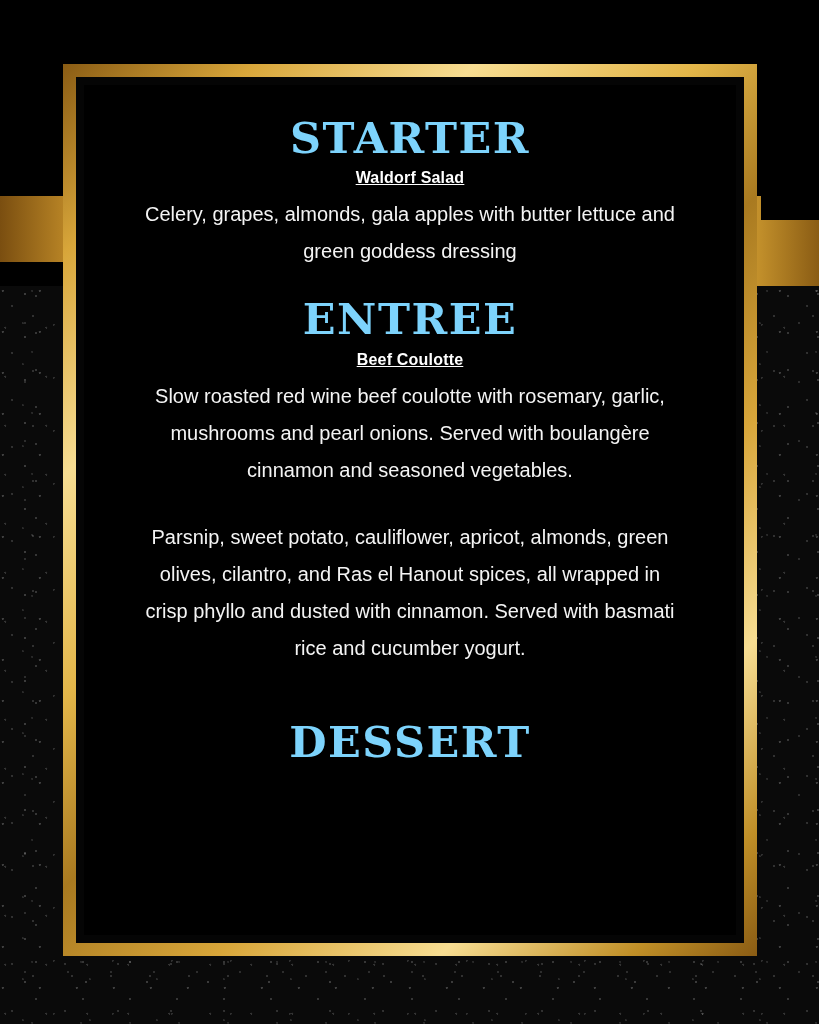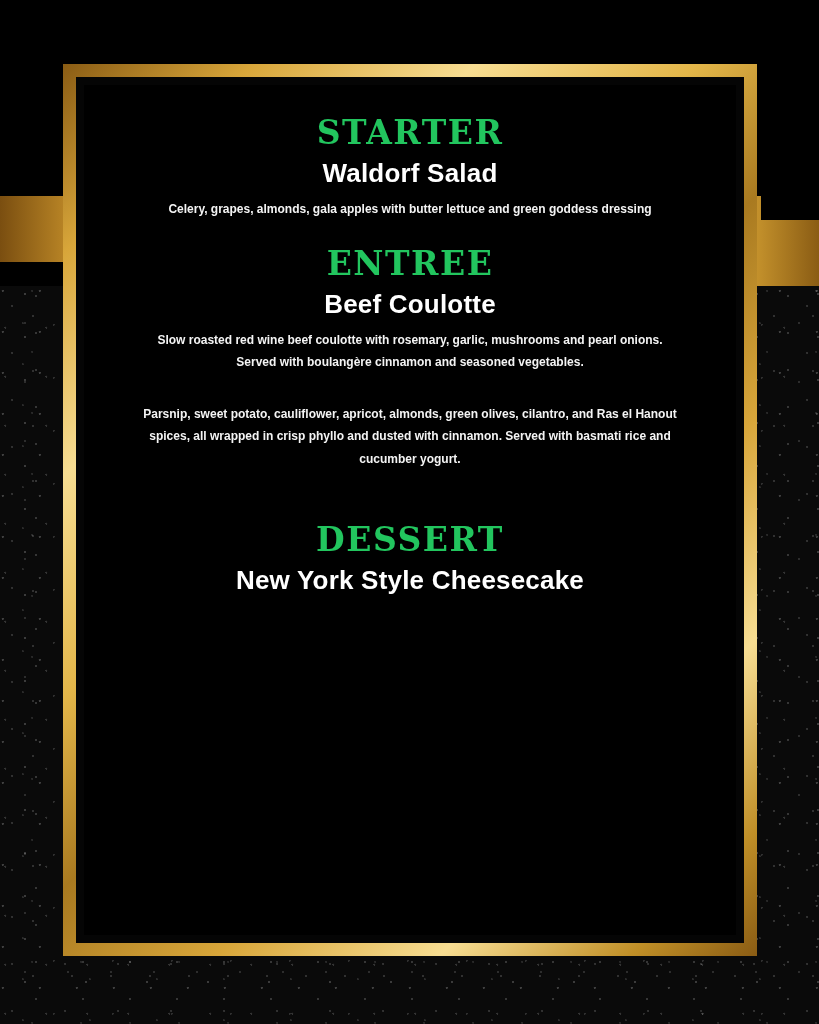--- a/index.html
+++ b/index.html
@@ -103,45 +103,46 @@
     padding: 30px 40px 0 40px;
     box-sizing: border-box;
     text-align: center;
   }
 
   .course { margin: 0 0 0 0; }
 
   .course-title {
     font-family: "DejaVu Serif", serif;
     font-weight: 700;
-    font-size: 33px;
+    font-size: 43px;
     letter-spacing: 1.5px;
-    color: #22c55e;
+    color: #7dd3fc;
     line-height: 1.1;
     margin: 0 0 6px 0;
     text-transform: uppercase;
   }
 
   .dish { margin-top: 0; }
   .dish + .dish { margin-top: 30px; }
 
   .dish-name {
     font-family: "Liberation Sans", sans-serif;
     font-weight: 700;
-    font-size: 26px;
+    font-size: 16px;
     color: #ffffff;
     line-height: 1.25;
     margin: 0 0 5px 0;
     letter-spacing: 0.2px;
+    text-decoration: underline;
   }
 
   .dish-desc {
     font-family: "Liberation Sans", sans-serif;
-    font-weight: 700;
-    font-size: 12px;
+    font-weight: 400;
+    font-size: 20px;
     color: #f4f4f4;
     line-height: 1.85;
     margin: 8px auto;
     max-width: 540px;
   }
 
   .spacer-entree { height: 18px; }
   .spacer-dessert { height: 44px; }
 </style>
 </head>
@@ -180,21 +181,20 @@
           <div class="dish">
             <p class="dish-desc">Parsnip, sweet potato, cauliflower, apricot, almonds, green olives, cilantro, and Ras el Hanout spices, all wrapped in crisp phyllo and dusted with cinnamon. Served with basmati rice and  cucumber yogurt.</p>
           </div>
         </section>
 
         <div class="spacer-dessert"></div>
 
         <section class="course">
           <h2 class="course-title">DESSERT</h2>
           <div class="dish">
-            <h3 class="dish-name">New York Style Cheesecake</h3>
           </div>
         </section>
 
       </div>
     </div>
   </div>
 
 </div>
 
 </body></html>

